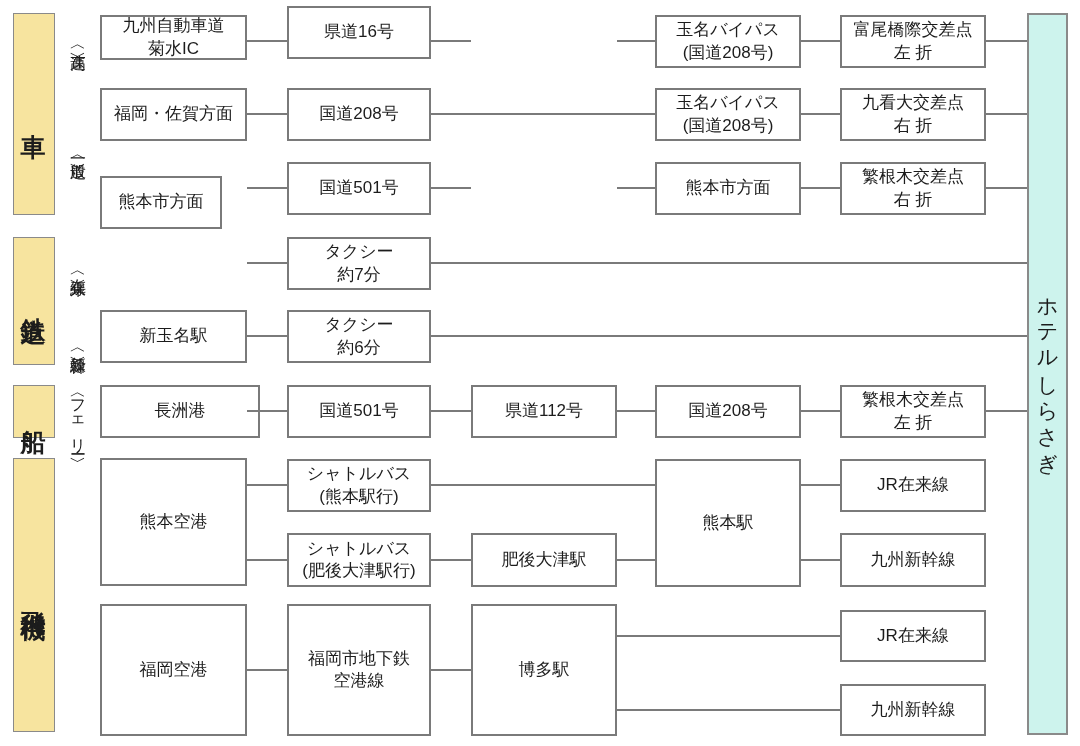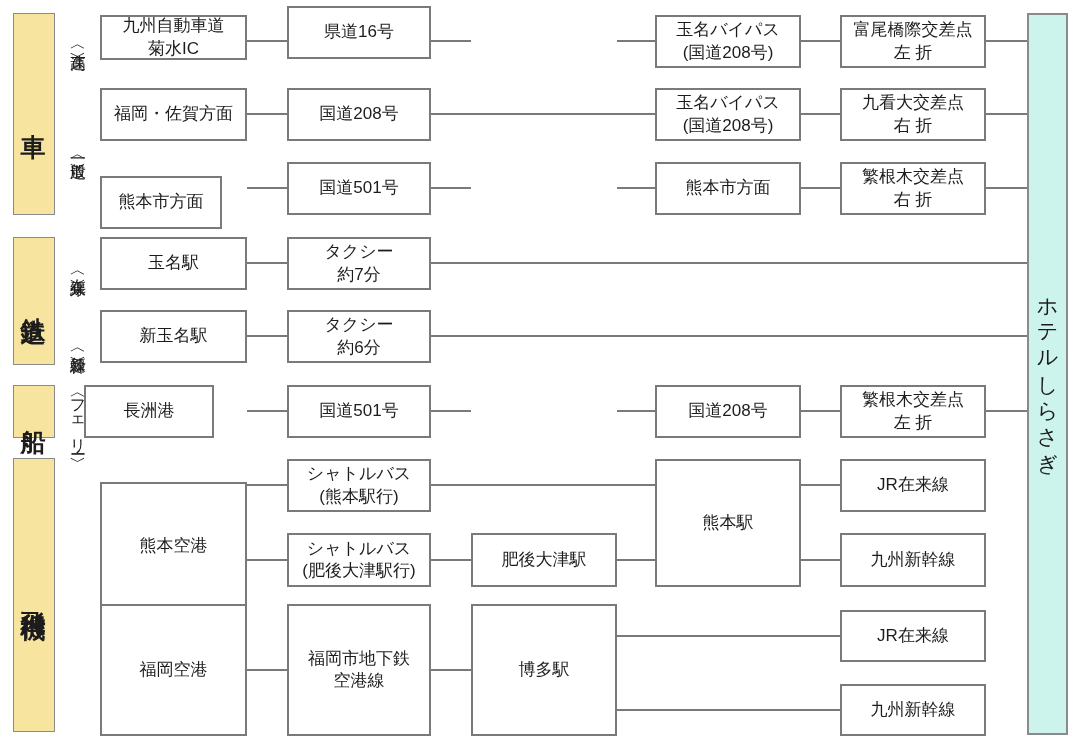--- a/index.html
+++ b/index.html
@@ -51,35 +51,35 @@
 (国道208号)</div>
   <div class="node" style="left:840px;top:88px;width:146px;height:53px">九看大交差点
 右 折</div>
 
   <div class="node" style="left:100px;top:176px;width:122px;height:53px">熊本市方面</div>
   <div class="node" style="left:287px;top:162px;width:144px;height:53px">国道501号</div>
   <div class="node" style="left:655px;top:162px;width:146px;height:53px">熊本市方面</div>
   <div class="node" style="left:840px;top:162px;width:146px;height:53px">繁根木交差点
 右 折</div>
 
-  <div class="node" style="left:100px;top:237px;width:147px;height:53px">玉名駅</div>
   <div class="node" style="left:287px;top:237px;width:144px;height:53px">タクシー
 約7分</div>
 
   <div class="node" style="left:100px;top:310px;width:147px;height:53px">新玉名駅</div>
   <div class="node" style="left:287px;top:310px;width:144px;height:53px">タクシー
 約6分</div>
 
-  <div class="node" style="left:84px;top:385px;width:130px;height:53px">長洲港</div>
+  <div class="node" style="left:100px;top:385px;width:160px;height:53px">長洲港</div>
   <div class="node" style="left:287px;top:385px;width:144px;height:53px">国道501号</div>
+  <div class="node" style="left:471px;top:385px;width:146px;height:53px">県道112号</div>
   <div class="node" style="left:655px;top:385px;width:146px;height:53px">国道208号</div>
   <div class="node" style="left:840px;top:385px;width:146px;height:53px">繁根木交差点
 左 折</div>
 
-  <div class="node" style="left:100px;top:482px;width:147px;height:128px">熊本空港</div>
+  <div class="node" style="left:100px;top:458px;width:147px;height:128px">熊本空港</div>
   <div class="node" style="left:287px;top:459px;width:144px;height:53px">シャトルバス
 (熊本駅行)</div>
   <div class="node" style="left:287px;top:533px;width:144px;height:54px">シャトルバス
 (肥後大津駅行)</div>
   <div class="node" style="left:471px;top:533px;width:146px;height:54px">肥後大津駅</div>
   <div class="node" style="left:655px;top:459px;width:146px;height:128px">熊本駅</div>
   <div class="node" style="left:840px;top:459px;width:146px;height:53px">JR在来線</div>
   <div class="node" style="left:840px;top:533px;width:146px;height:54px">九州新幹線</div>
 
   <div class="node" style="left:100px;top:604px;width:147px;height:132px">福岡空港</div>

